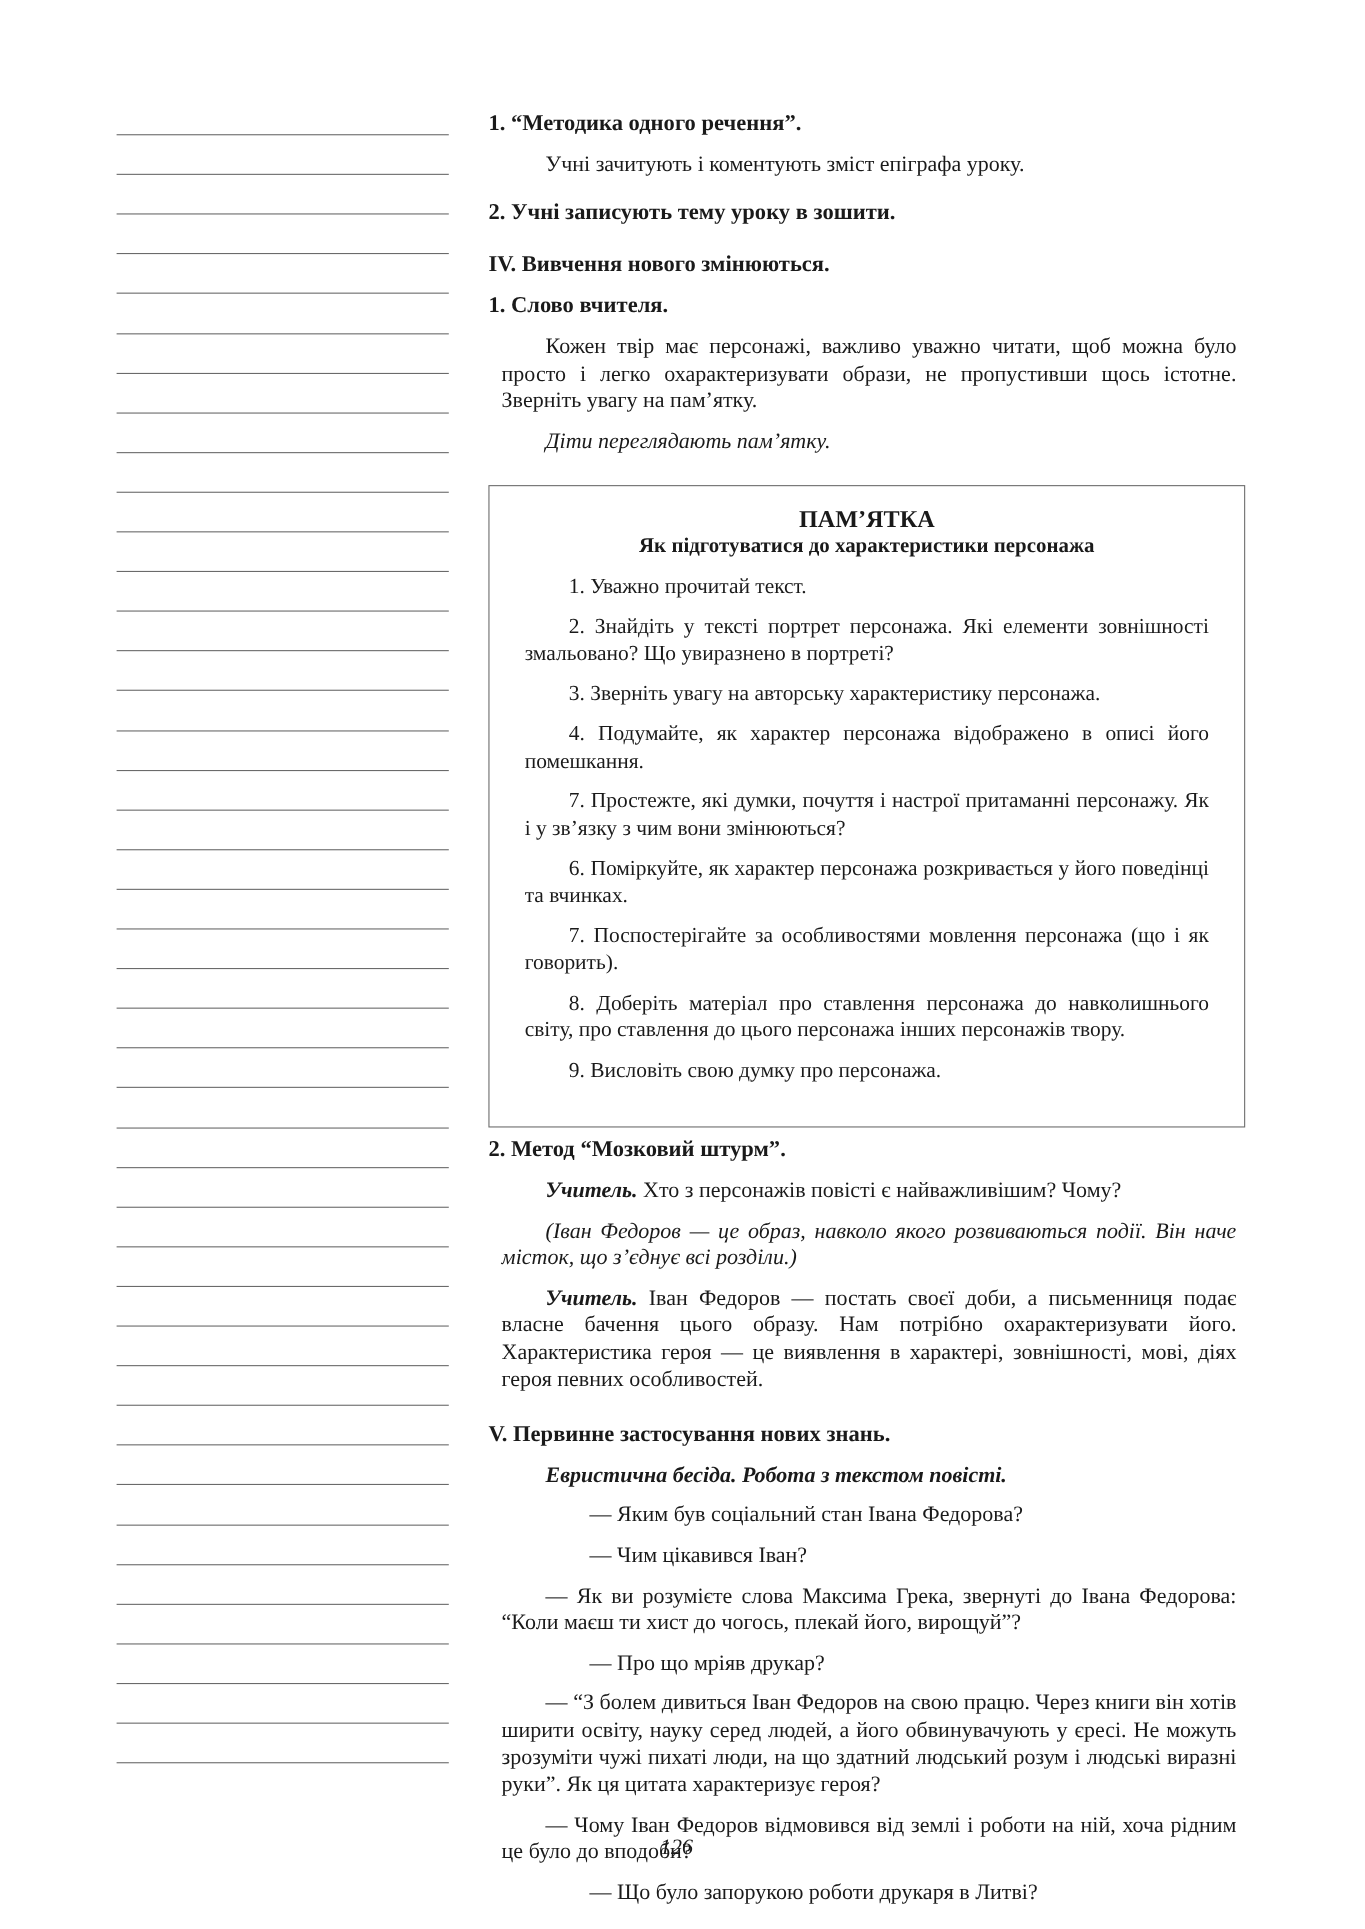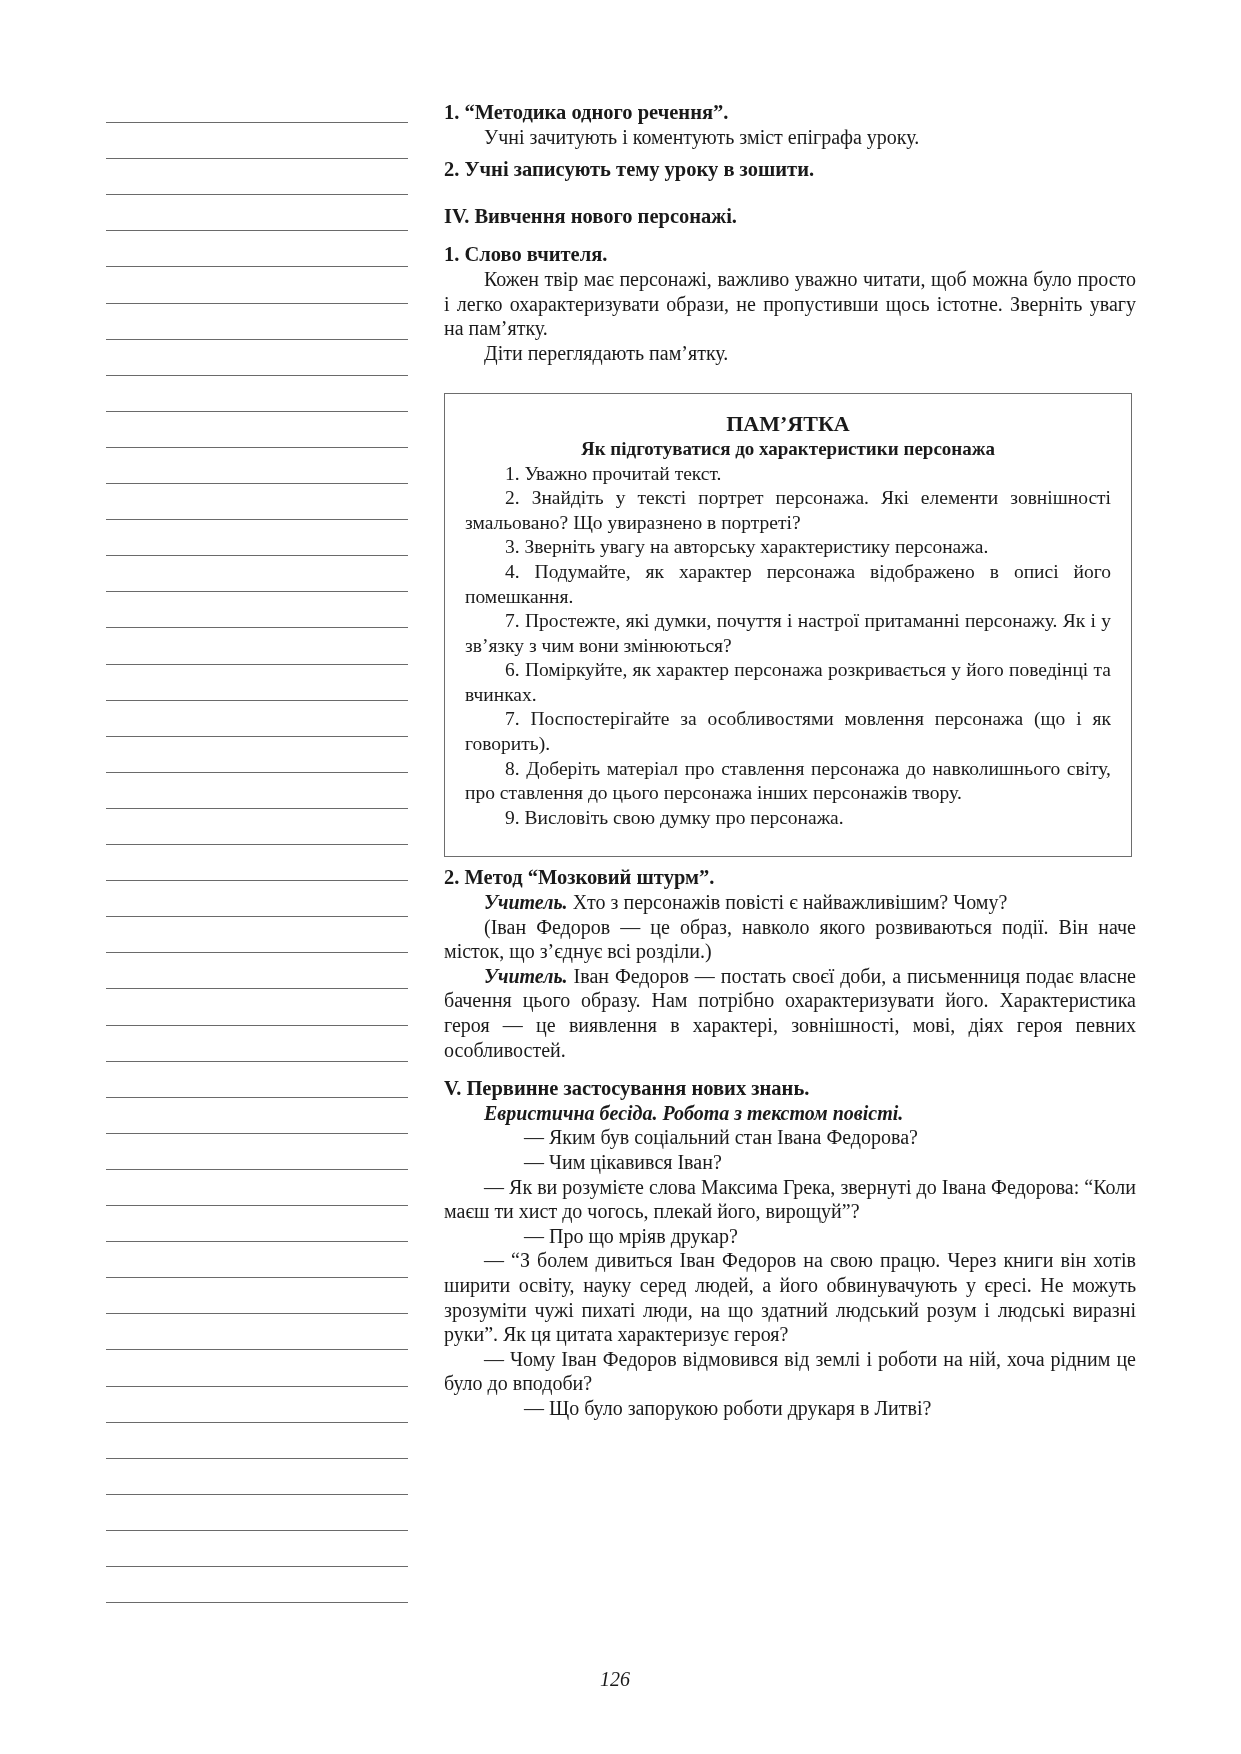--- a/index.html
+++ b/index.html
@@ -2,23 +2,23 @@
 <html><head>
 <meta charset="utf-8">
 <style>
   html, body { margin: 0; padding: 0; background: #ffffff; }
   body { width: 1241px; height: 1754px; position: relative; overflow: hidden;
          font-family: "Liberation Serif", "DejaVu Serif", serif; color: #1a1a1a; }
   .margin-lines { position: absolute; left: 106px; top: 0; width: 302px; }
   .margin-line { position: absolute; left: 0; width: 302px; height: 0; border-top: 1.5px solid #6a6a6a; }
   .main { position: absolute; left: 444px; top: 100px; width: 692px; font-size: 20px; line-height: 24.6px; }
   .h { font-weight: bold; font-size: 20.5px; margin: 0; }
-  .p { margin: 0; text-align: justify; }
+  .p { margin: 12px; text-align: justify; }
   .indent { text-indent: 40px; }
-  .it { }
+  .it { font-style: italic; }
   .bi { font-style: italic; font-weight: bold; }
   .gap-s { height: 8px; }
   .gap-m { height: 14px; }
   .gap-l { height: 22px; }
   .box { border: 1.5px solid #6d6d6d; margin-left: 0px; width: 688px; padding: 18px 20px 26px 20px; box-sizing: border-box; margin-top: 28px; }
   .box-title { text-align: center; font-weight: bold; font-size: 22px; margin: 0; }
   .box-sub { text-align: center; font-weight: bold; font-size: 19px; margin: 0 0 0 0; }
   .box .p { font-size: 19.5px; line-height: 24.6px; }
   .page-number { position: absolute; top: 1668px; left: 0; width: 1241px; text-align: center; font-size: 20px; padding-left: 0px; }
   .page-number span { position: absolute; left: 600px; font-style: italic; }
@@ -71,21 +71,21 @@
     <div class="margin-line" style="top: 1566px;"></div>
     <div class="margin-line" style="top: 1602.1px;"></div>
   </div>
 
 <div class="main">
   <p class="h">1. “Методика одного речення”.</p>
   <p class="p indent">Учні зачитують і коментують зміст епіграфа уроку.</p>
   <div class="gap-s"></div>
   <p class="h">2. Учні записують тему уроку в зошити.</p>
   <div class="gap-l"></div>
-  <p class="h">IV. Вивчення нового персонажі.</p>
+  <p class="h">IV. Вивчення нового змінюються.</p>
   <div class="gap-m"></div>
   <p class="h">1. Слово вчителя.</p>
   <p class="p indent">Кожен твір має персонажі, важливо уважно читати, щоб можна було просто і легко охарактеризувати образи, не пропустивши щось істотне. Зверніть увагу на пам’ятку.</p>
   <p class="p indent it">Діти переглядають пам’ятку.</p>
 
   <div class="box">
     <p class="box-title">ПАМ’ЯТКА</p>
     <p class="box-sub">Як підготуватися до характеристики персонажа</p>
     <p class="p indent">1. Уважно прочитай текст.</p>
     <p class="p indent">2. Знайдіть у тексті портрет персонажа. Які елементи зовнішності змальовано? Що увиразнено в портреті?</p>

